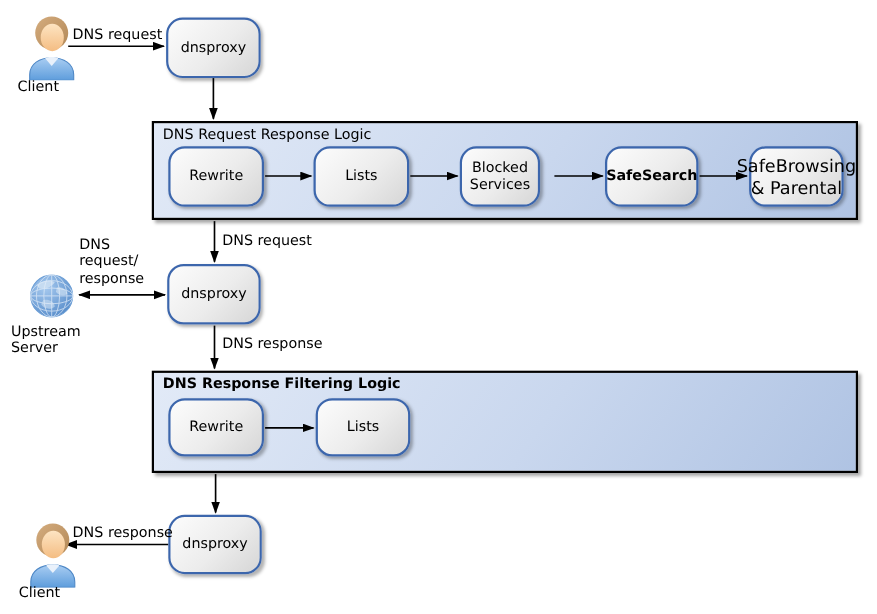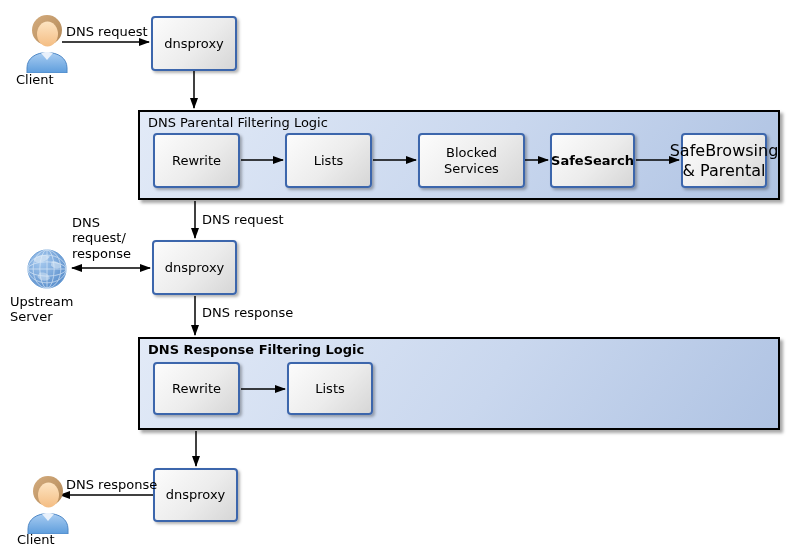--- a/index.html
+++ b/index.html
@@ -20,21 +20,21 @@
     box-sizing:border-box;
   }
   .container-title{
     position:absolute;z-index:3;
     white-space:nowrap;
   }
   .node{
     position:absolute;z-index:3;
     background:linear-gradient(135deg,#fcfcfc 0%,#ececec 55%,#d6d6d6 100%);
     border:2px solid #3c66ac;
-    border-radius:4px;
+    border-radius:15px;
     box-shadow:2px 2px 3px rgba(0,0,0,.3);
     box-sizing:border-box;
     display:flex;align-items:center;justify-content:center;
     text-align:center;line-height:1.2;padding:17px;
   }
   .label{position:absolute;z-index:3;white-space:nowrap;}
   .label-center{position:absolute;z-index:3;text-align:left;line-height:1.18;}
   .icon-wrap{position:absolute;z-index:3;}
 </style>
 </head>
@@ -88,28 +88,28 @@
   </div>
   <div class="label-center" style="left:16px;top:72px;width:62px;">Client</div>
 
   <div class="label" style="left:66px;top:24px;">DNS request</div>
 
   <div class="node" style="left:151px;top:16px;width:86px;height:55px;">
     <span>dnsproxy</span>
   </div>
 
   <div class="container-box" style="left:138px;top:110px;width:642px;height:90px;"></div>
-  <div class="container-title" style="left:148px;top:115px;">DNS Parental Filtering Logic</div>
+  <div class="container-title" style="left:148px;top:115px;">DNS Request Response Logic</div>
   <div class="node" style="left:153px;top:133px;width:87px;height:55px;">
     <span>Rewrite</span>
   </div>
   <div class="node" style="left:285px;top:133px;width:87px;height:55px;">
     <span>Lists</span>
   </div>
-  <div class="node" style="left:418px;top:133px;width:107px;height:55px;">
+  <div class="node" style="left:418px;top:133px;width:73px;height:55px;">
     <span>Blocked Services</span>
   </div>
   <div class="node" style="left:550px;top:133px;width:85px;height:55px;font-weight:bold;">
     <span>SafeSearch</span>
   </div>
   <div class="node" style="left:681px;top:133px;width:86px;height:55px;font-size:16px;">
     <span>SafeBrowsing &amp; Parental</span>
   </div>
 
   <div class="label" style="left:202px;top:212px;">DNS request</div>

